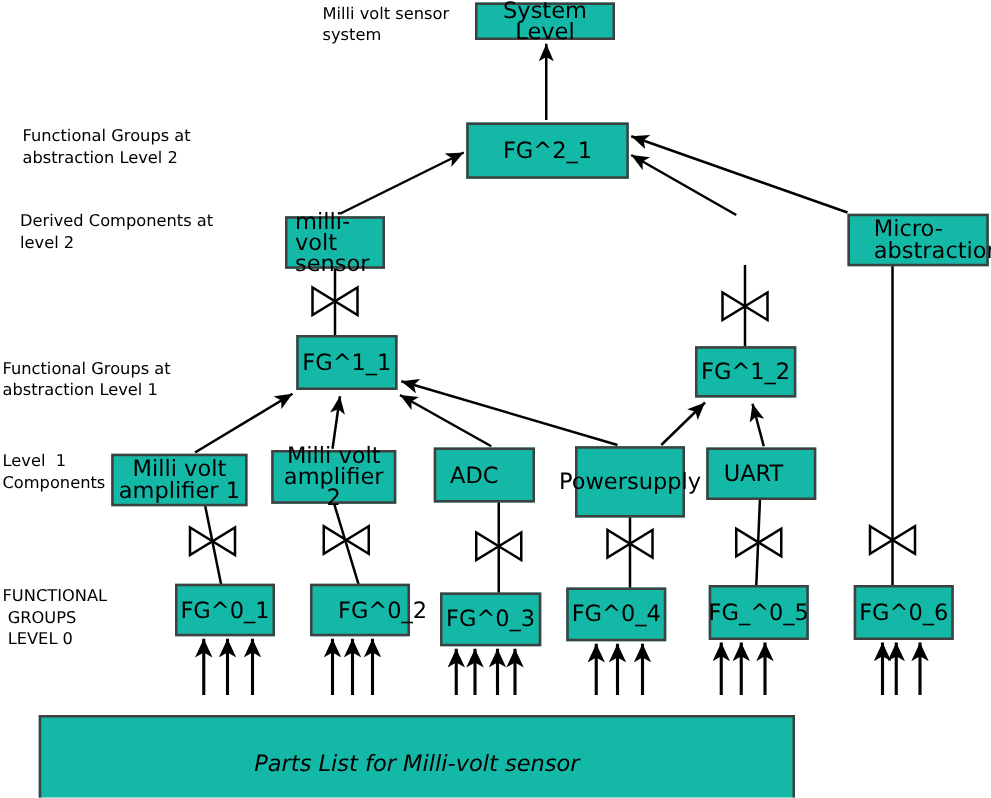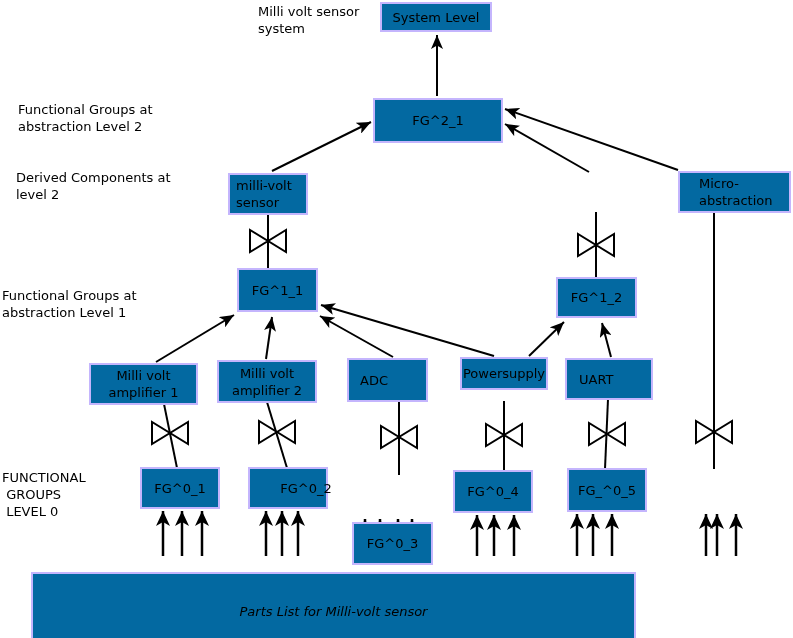--- a/index.html
+++ b/index.html
@@ -7,23 +7,23 @@
     width:793px;height:638px;position:relative;
     background:#ffffff;
     font-family:"DejaVu Sans","Liberation Sans",sans-serif;
     color:#000;
     overflow:hidden;
   }
   #stage{position:absolute;inset:0;width:793px;height:638px;}
   svg.wires{position:absolute;left:0;top:0;z-index:1;}
   .box{
     position:absolute;z-index:2;box-sizing:border-box;
-    border:2px solid #c4b5fd;background:#0369a1;
+    border:2px solid #404040;background:#14b8a6;
     display:flex;align-items:center;justify-content:center;
-    font-size:13px;line-height:17px;text-align:center;
+    font-size:18px;line-height:17px;text-align:center;
     white-space:pre-line;
   }
   .box.left{justify-content:flex-start;text-align:left;}
   .annotation{
     position:absolute;z-index:2;font-size:13px;line-height:17px;
     white-space:pre-wrap;
   }
 </style>
 </head>
 <body>
@@ -99,44 +99,47 @@
   </svg>
 
   <div class="annotation" style="left:258px;top:3px;">Milli volt sensor
 system</div>
   <div class="annotation" style="left:18px;top:101px;">Functional Groups at
 abstraction Level 2</div>
   <div class="annotation" style="left:16px;top:169px;">Derived Components at
 level 2</div>
   <div class="annotation" style="left:2px;top:287px;">Functional Groups at
 abstraction Level 1</div>
+  <div class="annotation" style="left:2px;top:361px;">Level  1
+Components</div>
   <div class="annotation" style="left:2px;top:469px;">FUNCTIONAL
  GROUPS
  LEVEL 0</div>
 
   <div class="box" style="left:380px;top:2px;width:112px;height:30px;">System Level</div>
   <div class="box" style="left:373px;top:98px;width:130px;height:45px;">FG^2_1</div>
 
   <div class="box left" style="left:228px;top:173px;width:80px;height:42px;padding-left:6px;">milli-volt
 sensor</div>
   <div class="box left" style="left:678px;top:171px;width:113px;height:42px;padding-left:19px;">Micro-
 abstraction</div>
 
   <div class="box" style="left:237px;top:268px;width:81px;height:44px;">FG^1_1</div>
   <div class="box" style="left:556px;top:277px;width:81px;height:41px;">FG^1_2</div>
 
   <div class="box" style="left:89px;top:363px;width:109px;height:42px;">Milli volt
 amplifier 1</div>
   <div class="box" style="left:217px;top:360px;width:100px;height:43px;">Milli volt
 amplifier 2</div>
   <div class="box left" style="left:347px;top:358px;width:81px;height:44px;padding-left:11px;">ADC</div>
-  <div class="box" style="left:460px;top:357px;width:88px;height:33px;">Powersupply</div>
+  <div class="box" style="left:460px;top:357px;width:88px;height:57px;">Powersupply</div>
   <div class="box left" style="left:565px;top:358px;width:88px;height:42px;padding-left:12px;">UART</div>
 
   <div class="box" style="left:140px;top:467px;width:80px;height:42px;">FG^0_1</div>
   <div class="box" style="left:248px;top:467px;width:80px;height:42px;padding-left:36px;">FG^0_2</div>
-  <div class="box" style="left:352px;top:474px;width:81px;height:43px;margin-top:48px;">FG^0_3</div>
+  <div class="box" style="left:352px;top:474px;width:81px;height:43px;">FG^0_3</div>
   <div class="box" style="left:453px;top:470px;width:80px;height:43px;">FG^0_4</div>
   <div class="box" style="left:567px;top:468px;width:80px;height:44px;">FG_^0_5</div>
+  <div class="box" style="left:683px;top:468px;width:80px;height:44px;">FG^0_6</div>
 
   <div class="box" style="left:31px;top:572px;width:605px;height:79px;font-style:italic;">Parts List for Milli-volt sensor</div>
 
 </div>
 
 </body></html>

